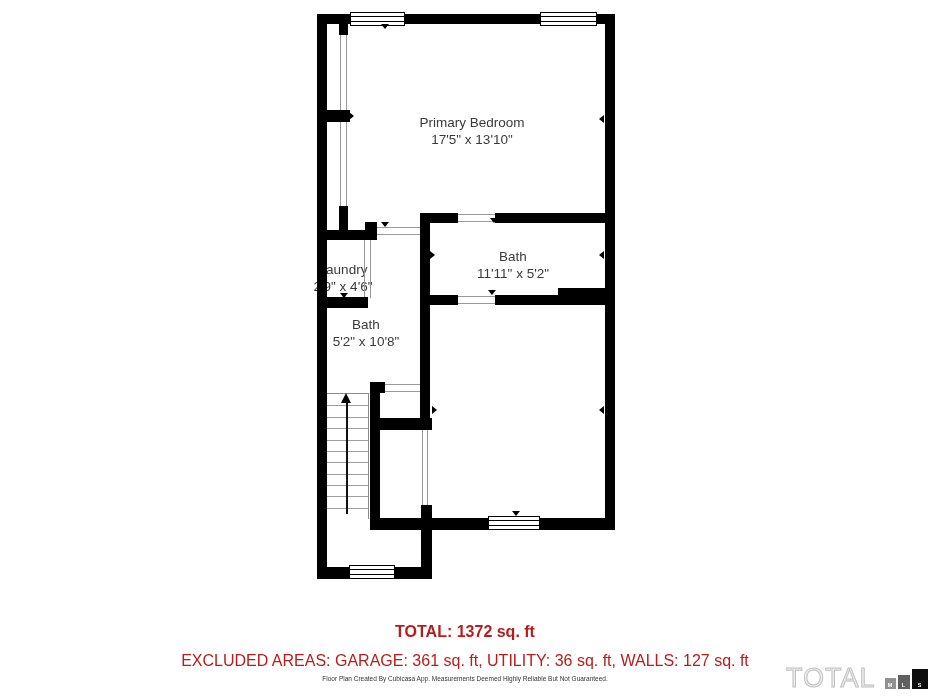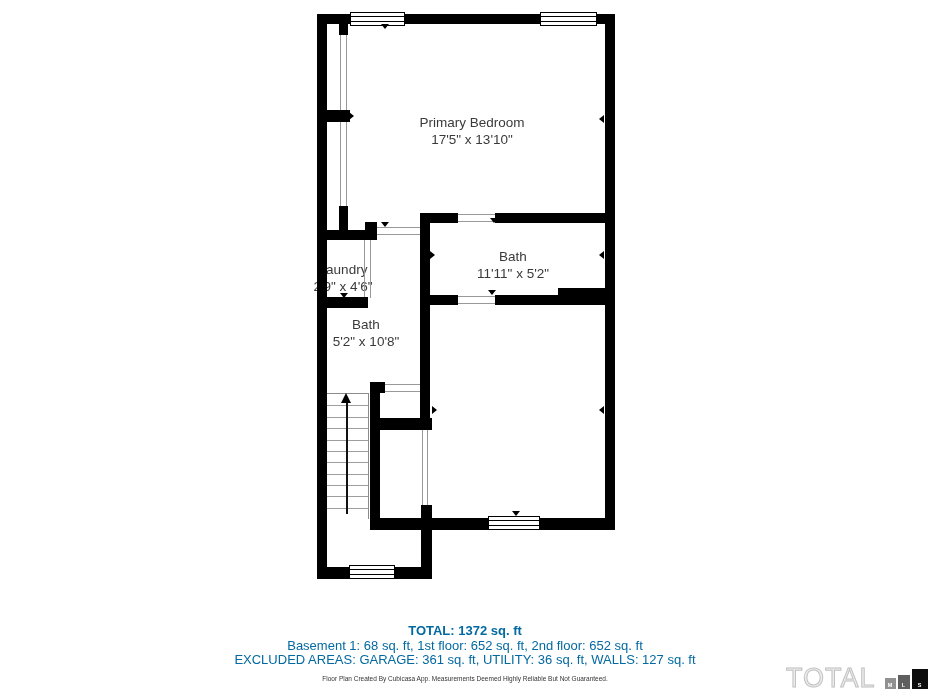--- a/index.html
+++ b/index.html
@@ -24,21 +24,21 @@
   #stair-arrow-head{position:absolute;left:14px;top:-1px;width:0;height:0;
           border-left:5.5px solid transparent;border-right:5.5px solid transparent;
           border-bottom:10px solid #000;}
   
   .tk{position:absolute;width:0;height:0;z-index:5;}
   .tk.d{border-left:4px solid transparent;border-right:4px solid transparent;border-top:5px solid #000;}
   .tk.u{border-left:4px solid transparent;border-right:4px solid transparent;border-bottom:5px solid #000;}
   .tk.l{border-top:4px solid transparent;border-bottom:4px solid transparent;border-right:5px solid #000;}
   .tk.r{border-top:4px solid transparent;border-bottom:4px solid transparent;border-left:5px solid #000;}
   
-  .fline{position:absolute;left:0;width:930px;text-align:center;color:#0369a1;font-size:13px;}
+  .fline{position:absolute;left:0;width:930px;text-align:center;color:#b91c1c;font-size:16px;}
   #f-total{top:623px;font-weight:bold;}
   #f-floors{top:638px;}
   #f-excluded{top:652px;}
   #f-disclaimer{top:675px;font-size:6.5px;color:#333;}
   
   #logo{position:absolute;left:786px;top:657px;height:34px;display:flex;align-items:flex-end;z-index:2;}
   #logo .brand{font-size:27px;line-height:26px;letter-spacing:1px;font-weight:400;
                color:#ececec;-webkit-text-stroke:1px #c2c2c2;}
   #logo .sqs{display:flex;align-items:flex-end;gap:2px;margin-left:9px;padding-bottom:2px;}
   #logo .sq{display:flex;align-items:flex-end;justify-content:center;color:#fff;
@@ -138,21 +138,20 @@
   <div class="room-label" style="left:343px;top:262px">
     <div>Laundry</div>
     <div>2'9" x 4'6"</div>
   </div>
   <div class="room-label" style="left:366px;top:317px">
     <div>Bath</div>
     <div>5'2" x 10'8"</div>
   </div>
 
   <div class="fline" id="f-total">TOTAL: 1372 sq. ft</div>
-  <div class="fline" id="f-floors">Basement 1: 68 sq. ft, 1st floor: 652 sq. ft, 2nd floor: 652 sq. ft</div>
   <div class="fline" id="f-excluded">EXCLUDED AREAS: GARAGE: 361 sq. ft, UTILITY: 36 sq. ft, WALLS: 127 sq. ft</div>
   <div class="fline" id="f-disclaimer">Floor Plan Created By Cubicasa App. Measurements Deemed Highly Reliable But Not Guaranteed.</div>
 
   <div id="logo">
     <span class="brand">TOTAL</span>
     <span class="sqs">
       <span class="sq m">
           <span>M</span>
         </span>
       <span class="sq l">

